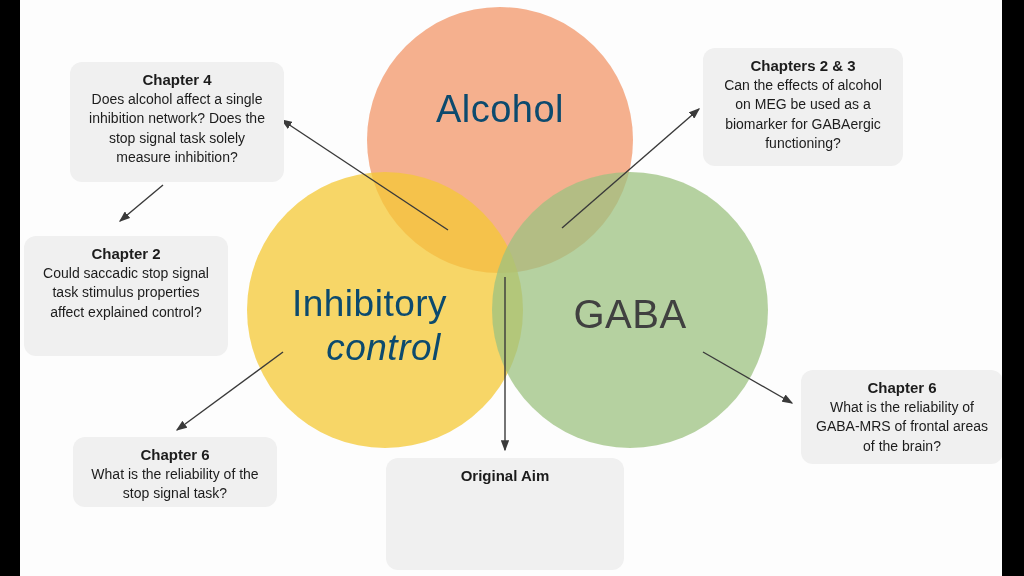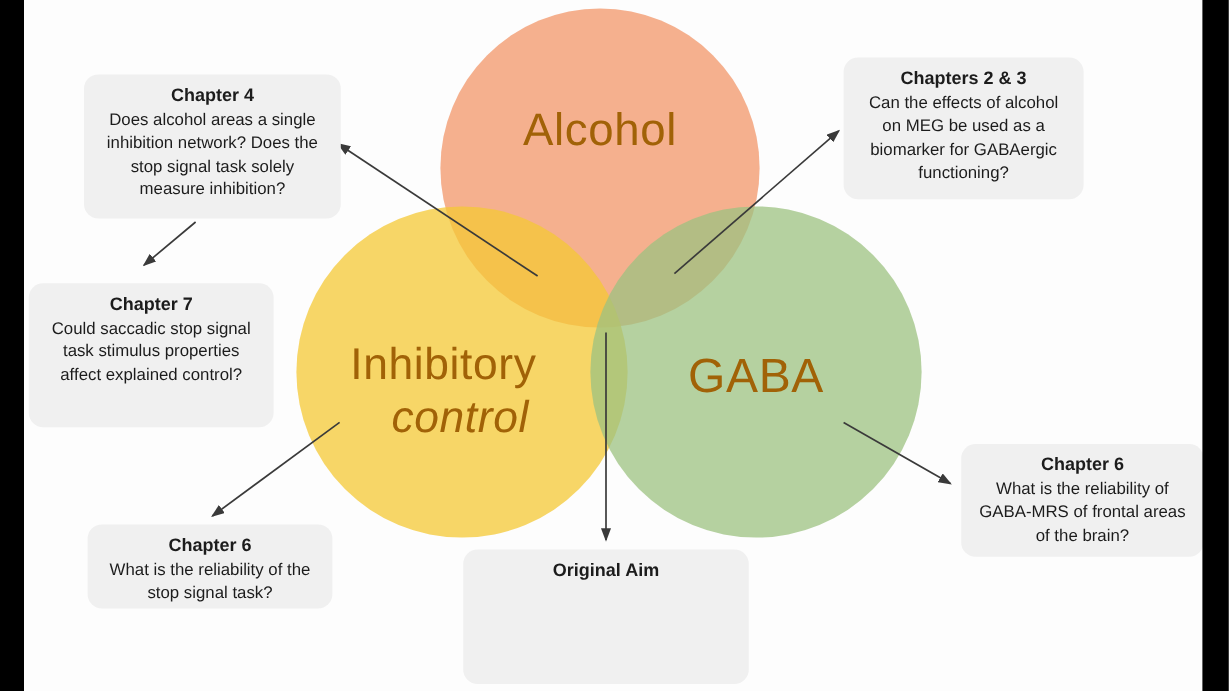--- a/index.html
+++ b/index.html
@@ -24,38 +24,38 @@
 
   svg.venn-svg {
     position: absolute;
     left: 0; top: 0;
     width: 1024px; height: 576px;
     z-index: 1;
   }
 
   .circle-label {
     position: absolute;
-    color: #a16207;
+    color: #0c4a6e;
     text-align: center;
     z-index: 5;
     letter-spacing: 0.5px;
   }
   .label-alcohol {
     left: 395px; top: 88px; width: 210px;
     font-size: 38px;
   }
   .label-inhibitory {
     left: 262px; top: 282px; width: 215px;
     font-size: 37px; line-height: 44px;
   }
   .label-inhibitory .line2 { padding-left: 28px; font-style: italic; }
   .label-gaba {
     left: 530px; top: 292px; width: 200px;
     font-size: 40px;
-    color: #a16207;
+    color: #404040;
   }
 
   .callout {
     position: absolute;
     background: #f0f0f0;
     border-radius: 12px;
     color: #1c1c1c;
     text-align: center;
     z-index: 10;
     padding: 8px 12px;
@@ -102,25 +102,25 @@
 
   <div class="circle-label label-inhibitory">
     <div class="line1">Inhibitory</div>
     <div class="line2">control</div>
   </div>
 
   <div class="circle-label label-gaba">GABA</div>
 
   <div class="callout co-chapter4">
     <div class="title">Chapter 4</div>
-    <div class="body">Does alcohol areas a single inhibition network? Does the stop signal task solely measure inhibition?</div>
+    <div class="body">Does alcohol affect a single inhibition network? Does the stop signal task solely measure inhibition?</div>
   </div>
 
   <div class="callout co-chapter5">
-    <div class="title">Chapter 7</div>
+    <div class="title">Chapter 2</div>
     <div class="body">Could saccadic stop signal task stimulus properties affect explained control?</div>
   </div>
 
   <div class="callout co-chapter6-left">
     <div class="title">Chapter 6</div>
     <div class="body">What is the reliability of the stop signal task?</div>
   </div>
 
   <div class="callout co-chapters23">
     <div class="title">Chapters 2 &amp; 3</div>

